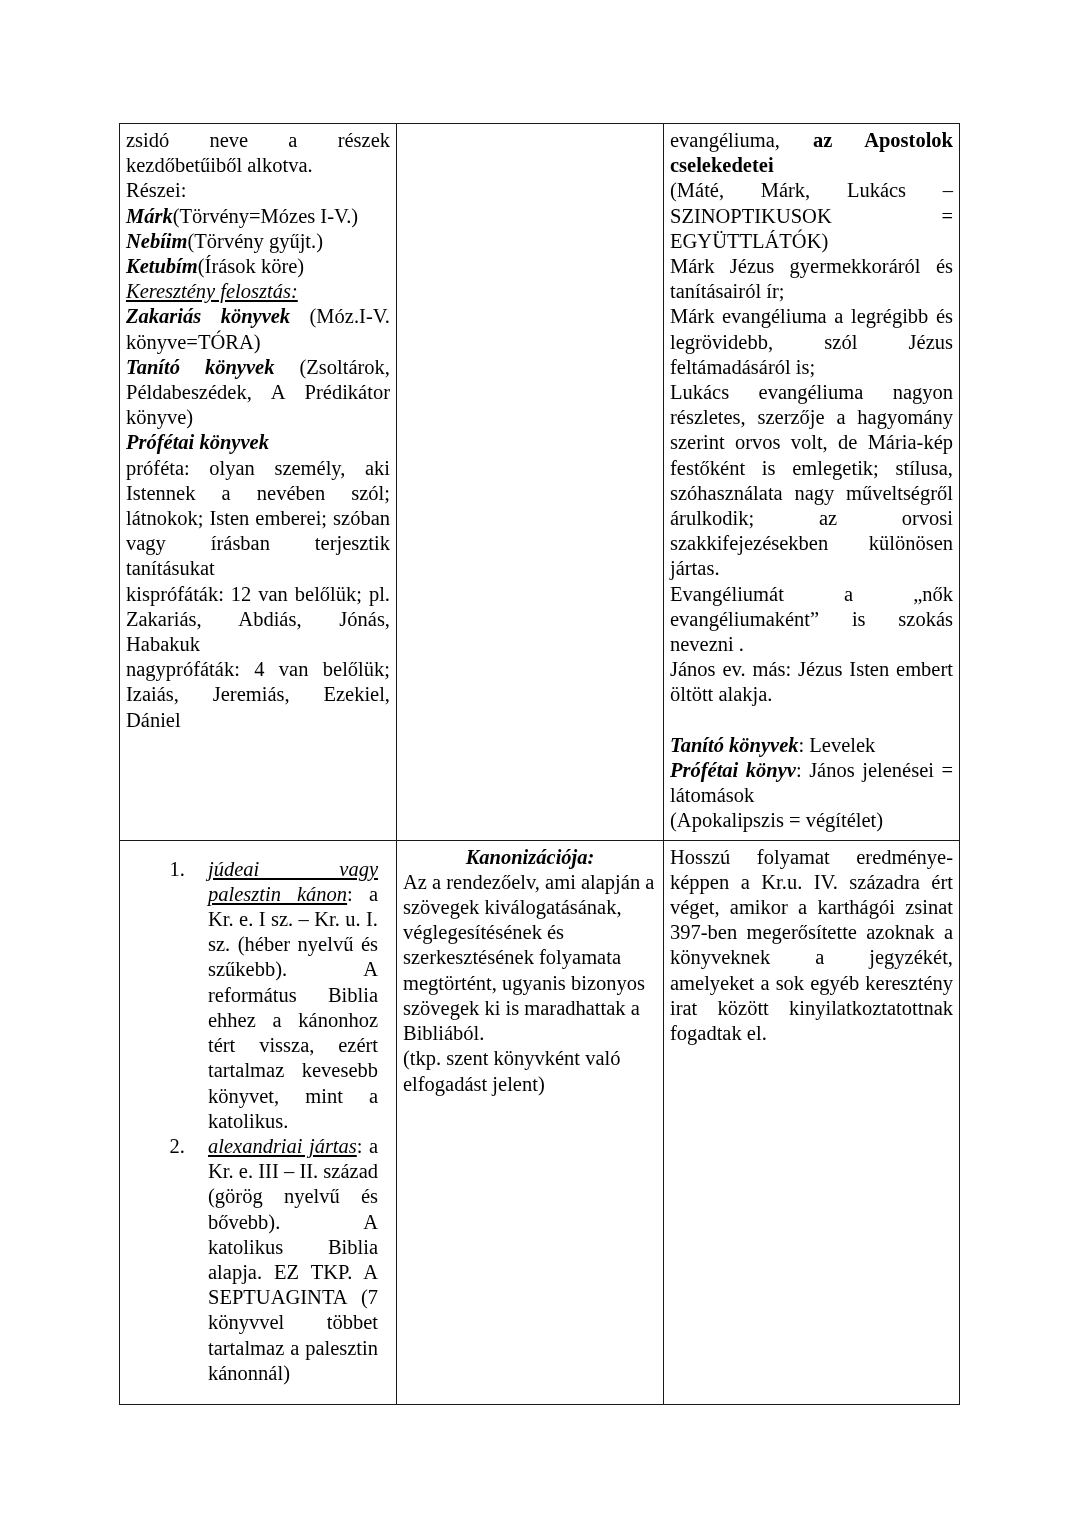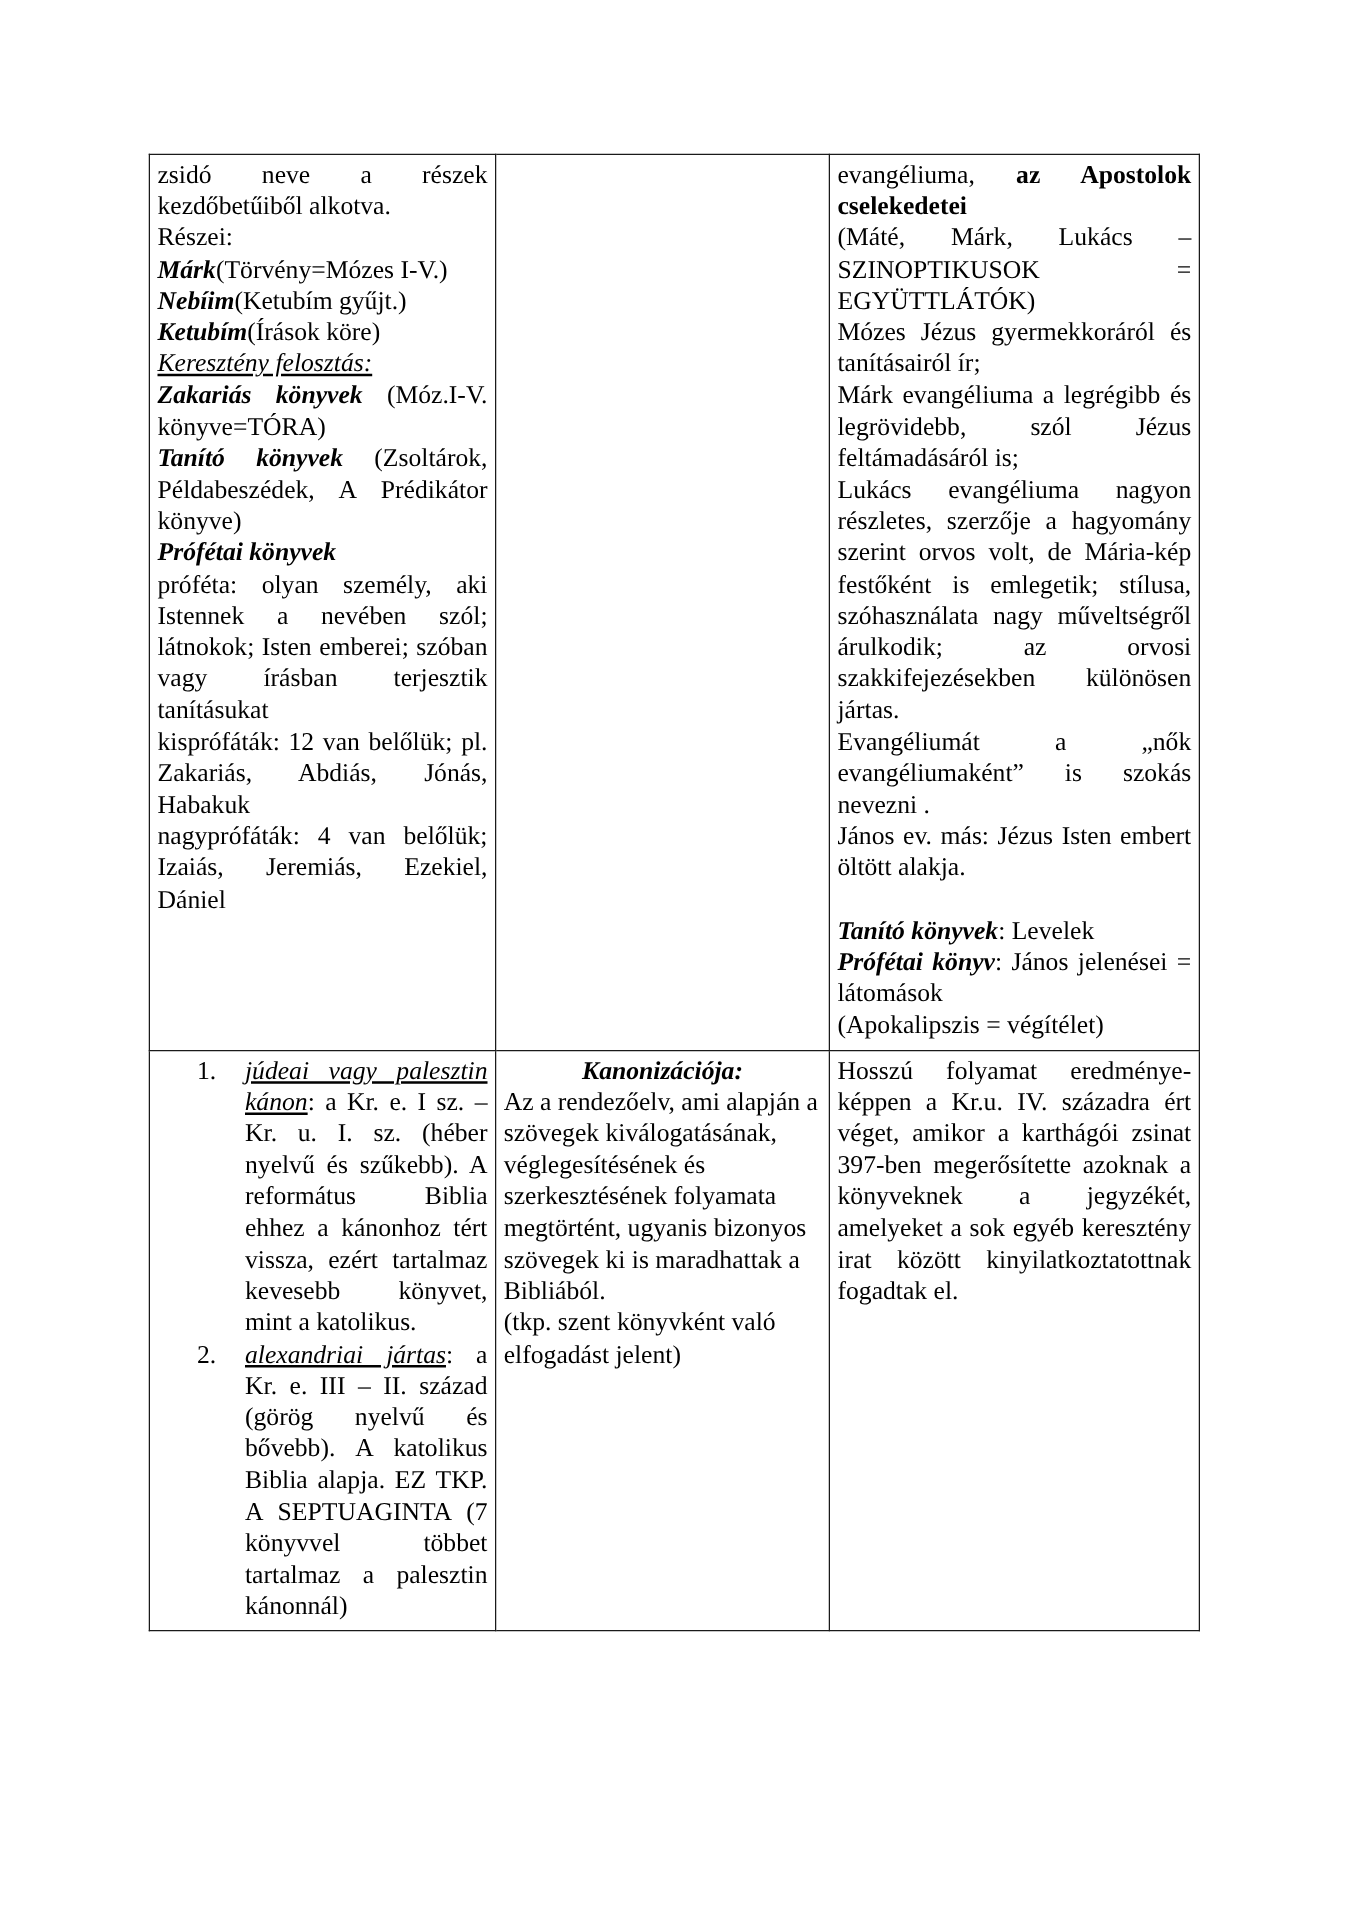--- a/index.html
+++ b/index.html
@@ -40,21 +40,21 @@
   col.c3 { width: 296px; }
 
   .just { text-align: justify; text-align-last: left; }
   .ctr  { text-align: center; font-style: italic; }
   .b    { font-weight: bold; }
   .bi   { font-weight: bold; font-style: italic; }
   .u    { text-decoration: underline; font-style: italic; }
   .blankline { height: 25.2px; }
 
   ol.kanon {
-    margin: 0;
+    margin: 12px;
     padding: 0 0 0 52px;
     list-style-position: outside;
   }
   ol.kanon > li {
     margin: 0 0 0 0;
     padding-left: 18px;
     text-align: justify;
     text-align-last: left;
   }
   ol.kanon > li::marker {
@@ -71,35 +71,35 @@
       <col class="c1">
         <col class="c2">
         <col class="c3">
     </colgroup>
     <tbody>
       <tr>
         <td>
             <p class="just"><span>zsidó neve a részek kezdőbetűiből alkotva.</span></p>
             <p><span>Részei:</span></p>
             <p><span class="bi">Márk</span><span>(Törvény=Mózes I-V.)</span></p>
-            <p><span class="bi">Nebíim</span><span>(Ketubím gyűjt.)</span></p>
+            <p><span class="bi">Nebíim</span><span>(Törvény gyűjt.)</span></p>
             <p><span class="bi">Ketubím</span><span>(Írások köre)</span></p>
             <p><span class="u">Keresztény felosztás:</span></p>
             <p class="just"><span class="bi">Zakariás könyvek</span><span> (Móz.I-V. könyve=TÓRA)</span></p>
             <p class="just"><span class="bi">Tanító könyvek</span><span> (Zsoltárok, Példabeszédek, A Prédikátor könyve)</span></p>
             <p><span class="bi">Prófétai könyvek</span></p>
             <p class="just"><span>próféta: olyan személy, aki Istennek a nevében szól; látnokok; Isten emberei; szóban vagy írásban terjesztik tanításukat</span></p>
             <p class="just"><span>kisprófáták: 12 van belőlük; pl. Zakariás, Abdiás, Jónás, Habakuk</span></p>
             <p class="just"><span>nagyprófáták: 4 van belőlük; Izaiás, Jeremiás, Ezekiel, Dániel</span></p>
           </td>
         <td></td>
         <td>
             <p class="just"><span>evangéliuma, </span><span class="b">az Apostolok cselekedetei</span></p>
             <p class="just"><span>(Máté, Márk, Lukács –SZINOPTIKUSOK = EGYÜTTLÁTÓK)</span></p>
-            <p class="just"><span>Mózes Jézus gyermekkoráról és tanításairól ír;</span></p>
+            <p class="just"><span>Márk Jézus gyermekkoráról és tanításairól ír;</span></p>
             <p class="just"><span>Márk evangéliuma a legrégibb és legrövidebb, szól Jézus feltámadásáról is;</span></p>
             <p class="just"><span>Lukács evangéliuma nagyon részletes, szerzője a hagyomány szerint orvos volt, de Mária-kép festőként is emlegetik; stílusa, szóhasználata nagy műveltségről árulkodik; az orvosi szakkifejezésekben különösen jártas.</span></p>
             <p class="just"><span>Evangéliumát a „nők evangéliumaként” is szokás nevezni .</span></p>
             <p class="just"><span>János ev. más: Jézus Isten embert öltött alakja.</span></p>
             <p class="blankline"></p>
             <p class="just"><span class="bi">Tanító könyvek</span><span>: Levelek</span></p>
             <p class="just"><span class="bi">Prófétai könyv</span><span>: János jelenései = látomások</span></p>
             <p class="just"><span>(Apokalipszis = végítélet)</span></p>
           </td>
       </tr>

